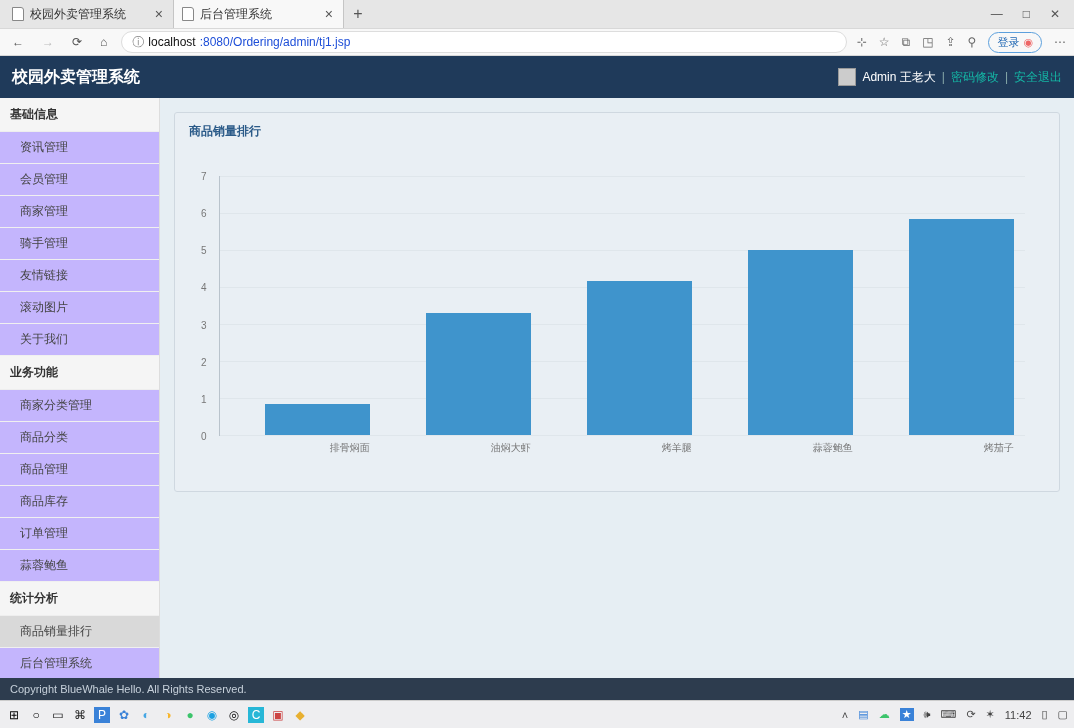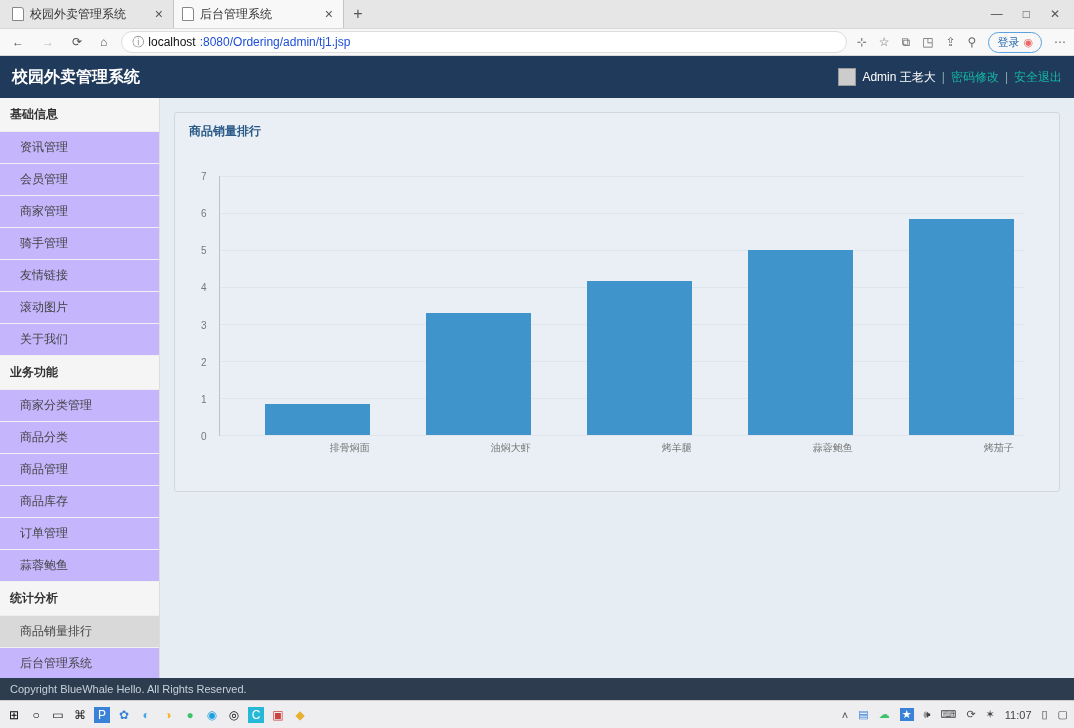--- a/index.html
+++ b/index.html
@@ -326,17 +326,17 @@
   <span class="ticon" style="color:#e8b030">◆</span>
   <div class="tray">
     <span>˄</span>
     <span style="color:#3a82d8">▤</span>
     <span style="color:#3cc46b">☁</span>
     <span style="background:#3a82d8;color:#fff;padding:0 2px">★</span>
     <span>🕪</span>
     <span>⌨</span>
     <span>⟳</span>
     <span>✶</span>
-    <span>11:07</span>
+    <span>11:42</span>
     <span>▯</span>
     <span>▢</span>
   </div>
 </div>
 
 </body></html>

